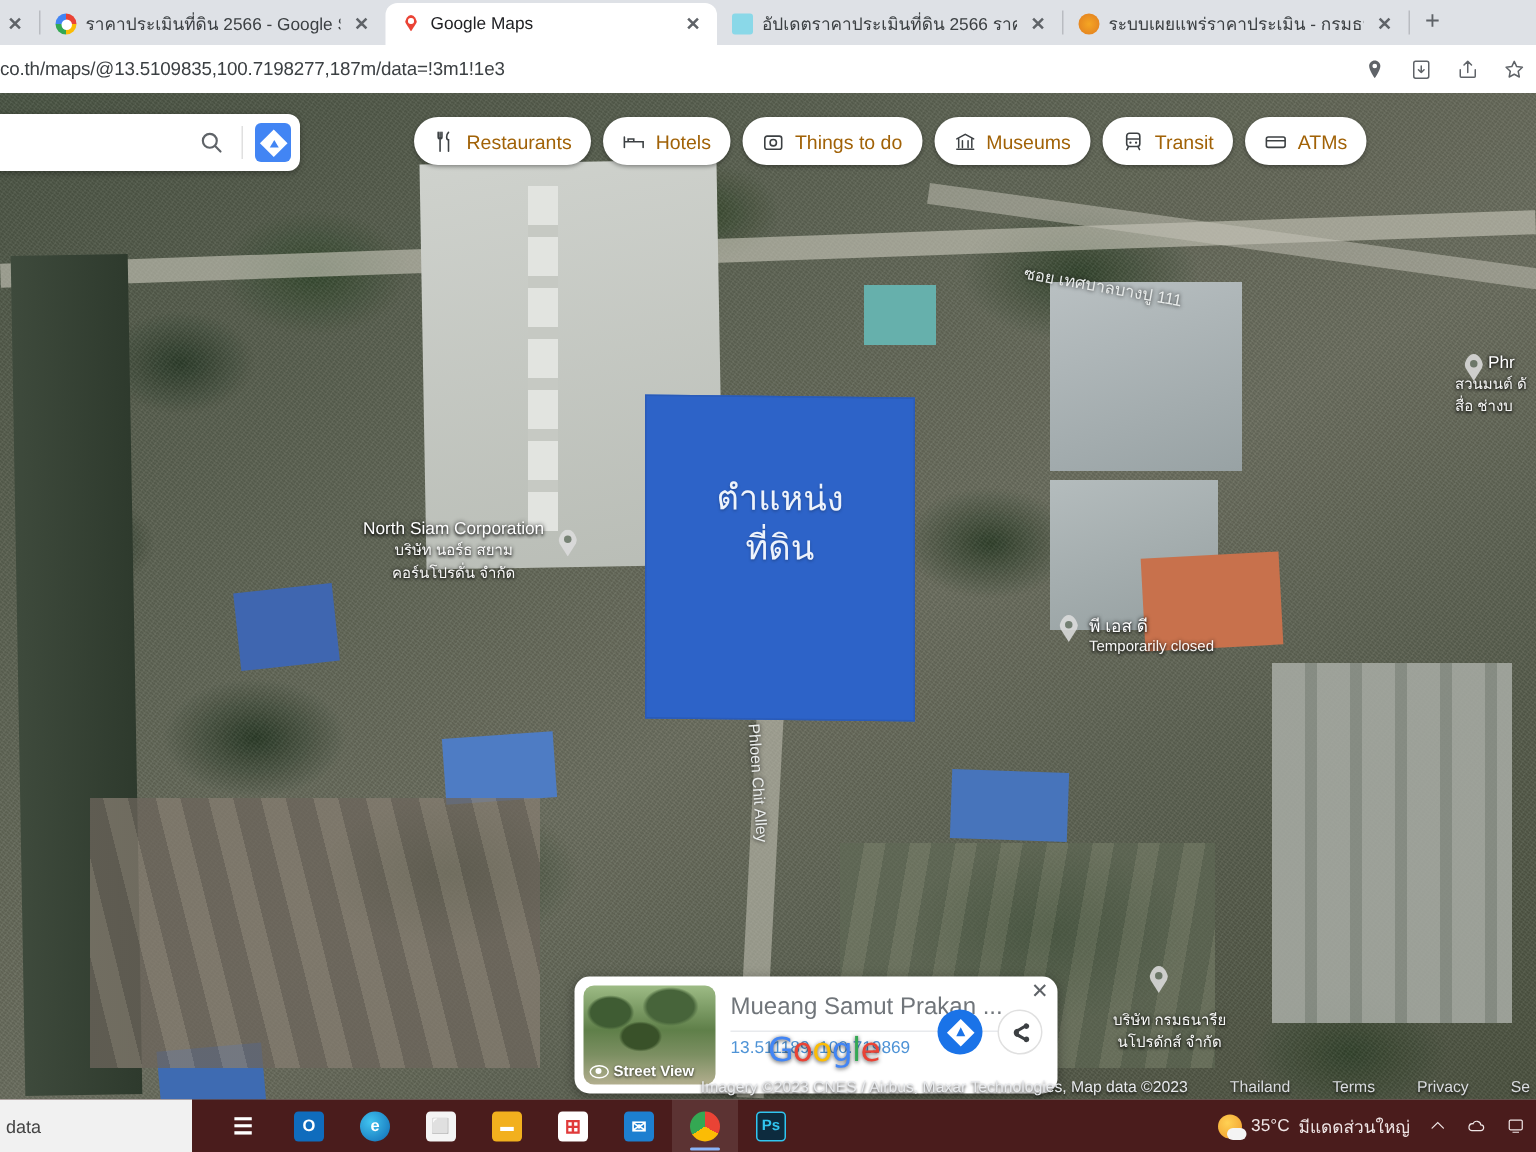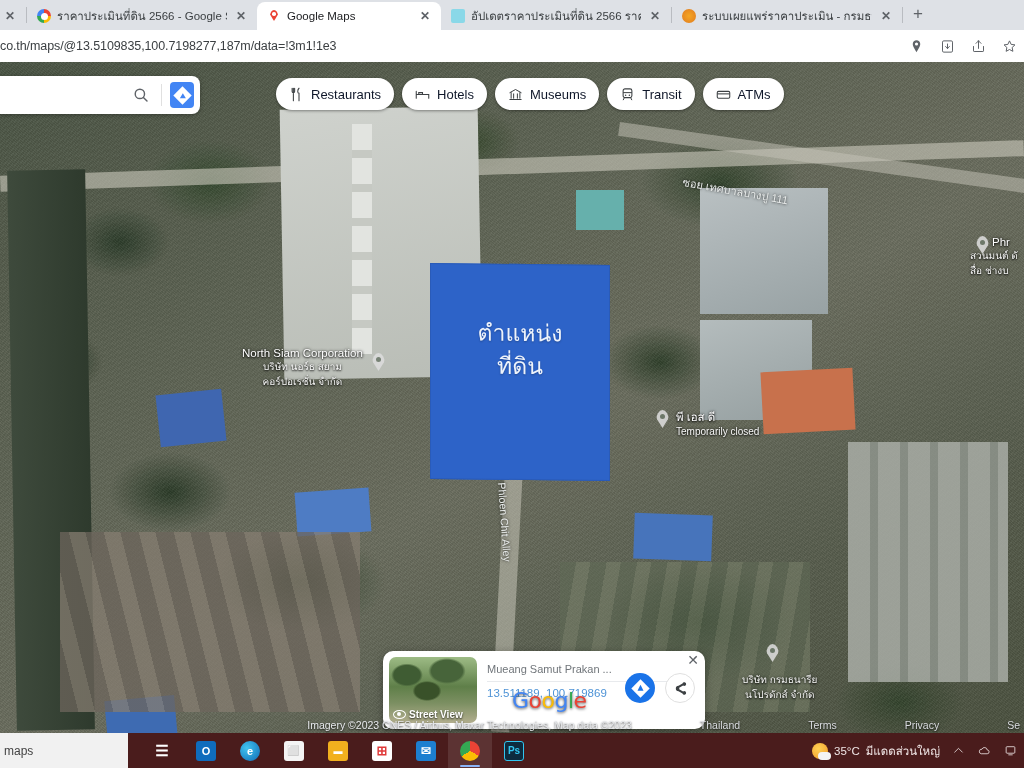--- a/index.html
+++ b/index.html
@@ -156,21 +156,21 @@
 
   .chips {
     position: absolute; top: 16px; left: 276px;
     display: flex; align-items: center; gap: 8px;
   }
   .chip {
     height: 32px; padding: 0 13px;
     background: #fff; border-radius: 17px;
     box-shadow: 0 1px 3px rgba(0,0,0,.4);
     display: flex; align-items: center; gap: 7px;
-    font-size: 13px; color: #0f172a; white-space: nowrap;
+    font-size: 13px; color: #a16207; white-space: nowrap;
     cursor: pointer;
   }
   .chip svg { width: 15px; height: 15px; flex: none; }
 
   
   .landpoly {
     position: absolute;
     left: 430px; top: 202px; width: 180px; height: 216px;
     background: #2d63c8;
     border: 1px solid #2a5bb8;
@@ -233,21 +233,21 @@
   .sv-badge .oval {
     width: 13px; height: 9px; border: 1.6px solid #fff; border-radius: 50%;
     position: relative;
   }
   .sv-badge .oval::after {
     content: ""; position: absolute; left: 3px; top: 1.2px; width: 4px; height: 4px;
     border-radius: 50%; background: #fff;
   }
   .ic-body { flex: 1; padding: 4px 0 0 10px; position: relative; min-width: 0; }
   .ic-title { font-size: 13.5px; color: #202124; font-weight: 400; }
-  .ic-sub { font-size: 11px; color: #70757a; margin-top: 2px; white-space: nowrap; overflow: hidden; }
+  .ic-sub { font-size: 16px; color: #70757a; margin-top: 2px; white-space: nowrap; overflow: hidden; }
   .ic-rule { height: 1px; background: #e8eaed; margin: 6px 0 5px 0; width: 200px; }
   .ic-coords { font-size: 11.5px; color: #4e93d6; }
   .ic-actions { position: absolute; right: 4px; top: 16px; display: flex; align-items: center; gap: 10px; }
   .ic-dir {
     width: 30px; height: 30px; border-radius: 50%; background: #1a73e8;
     display: flex; align-items: center; justify-content: center; cursor: pointer;
   }
   .ic-dir .dm { width: 13px; height: 13px; background: #fff; transform: rotate(45deg); }
   .ic-dir .dm::after {
     content: ""; display: block; width: 0; height: 0; margin: 3.4px 0 0 2.6px;
@@ -278,21 +278,21 @@
   .gmaps-logo span:nth-child(5){color:#34a853}
   .gmaps-logo span:nth-child(6){color:#ea4335}
 
   .attrib {
     position: absolute; right: 0; bottom: 2px;
     display: flex; align-items: center; gap: 28px;
     font-size: 10.5px; color: #e8eaed;
     text-shadow: 0 1px 2px rgba(0,0,0,.8);
     padding-right: 4px;
   }
-  .attrib .lnk { color: #dadce0; cursor: pointer; margin-left: 40px; }
+  .attrib .lnk { color: #dadce0; cursor: pointer; }
 
   
   .taskbar {
     position: absolute; left: 0; bottom: 0; width: 1024px; height: 35px;
     background: #4a1c1c;
     display: flex; align-items: center;
   }
   .tb-search {
     width: 128px; height: 35px; background: #f1f1f1;
     display: flex; align-items: center; padding-left: 4px;
@@ -324,21 +324,21 @@
   <div class="tabstrip">
     <div class="tab partial">
       <span class="tab-close">✕</span>
     </div>
     <div class="tab-sep"></div>
     <div class="tab">
       <span class="tab-fav fav-google"></span>
       <span class="tab-title">ราคาประเมินที่ดิน 2566 - Google Se</span>
       <span class="tab-close">✕</span>
     </div>
-    <div class="tab active" style="width:184px;">
+    <div class="tab active" style="width:221px;">
       <span class="tab-fav fav-gmaps"></span>
       <span class="tab-title" style="flex:1">Google Maps</span>
       <span class="tab-close">✕</span>
     </div>
     <div class="tab">
       <span class="tab-fav fav-doc"></span>
       <span class="tab-title">อัปเดตราคาประเมินที่ดิน 2566 ราคาที่</span>
       <span class="tab-close">✕</span>
     </div>
     <div class="tab-sep"></div>
@@ -425,20 +425,27 @@
         <span>Restaurants</span>
       </div>
       <div class="chip">
         <svg viewBox="0 0 24 24">
             <path d="M2 18V7M2 12h20v6M6 12V9h6v3" stroke="#3c4043" stroke-width="1.7" fill="none" stroke-linecap="round"></path>
           </svg>
         <span>Hotels</span>
       </div>
       <div class="chip">
         <svg viewBox="0 0 24 24">
+            <rect x="3" y="6" width="18" height="14" rx="2.5" fill="none" stroke="#3c4043" stroke-width="1.7"></rect>
+            <circle cx="12" cy="13" r="3.4" fill="none" stroke="#3c4043" stroke-width="1.7"></circle>
+          </svg>
+        <span>Things to do</span>
+      </div>
+      <div class="chip">
+        <svg viewBox="0 0 24 24">
             <path d="M3 9l9-5 9 5M5 9v9M19 9v9M3 20h18M9 11v7M15 11v7" stroke="#3c4043" stroke-width="1.6" fill="none" stroke-linecap="round"></path>
           </svg>
         <span>Museums</span>
       </div>
       <div class="chip">
         <svg viewBox="0 0 24 24">
             <rect x="5" y="3" width="14" height="14" rx="3" fill="none" stroke="#3c4043" stroke-width="1.7"></rect>
             <circle cx="9" cy="13" r="1.2" fill="#3c4043"></circle>
             <circle cx="15" cy="13" r="1.2" fill="#3c4043"></circle>
             <path d="M5 9h14M7 17l-2 4M17 17l2 4" stroke="#3c4043" stroke-width="1.6"></path>
@@ -460,25 +467,25 @@
         <div>ที่ดิน</div>
       </div>
     </div>
 
     <div class="streetlabel" style="left:682px;top:120px;transform:rotate(10deg);">ซอย เทศบาลบางปู 111</div>
     <div class="streetlabel" style="left:508px;top:420px;transform:rotate(86deg);transform-origin:left top;font-size:10.5px;">Phloen Chit Alley</div>
 
     <div class="poi" style="left:242px;top:285px;">
       <div class="l1">North Siam Corporation</div>
       <div class="l2" style="text-align:center;">บริษัท นอร์ธ สยาม</div>
-      <div class="l2" style="text-align:center;">คอร์ปอเรชั่น จำกัด</div>
+      <div class="l2" style="text-align:center;">คอร์นโปรดั่น จำกัด</div>
       <div class="poi-pin" style="left:130px;top:6px;"></div>
     </div>
 
-    <div class="poi" style="left:676px;top:346px;">
+    <div class="poi" style="left:726px;top:346px;">
       <div class="l1">พี เอส ดี</div>
       <div class="l2">Temporarily closed</div>
       <div class="poi-pin" style="left:-20px;top:2px;"></div>
     </div>
 
     <div class="poi" style="left:742px;top:610px;text-align:center;">
       <div class="l2">บริษัท กรมธนารีย</div>
       <div class="l2">นโปรดักส์ จำกัด</div>
       <div class="poi-pin" style="left:24px;top:-28px;"></div>
     </div>
@@ -524,21 +531,21 @@
       <span>Imagery ©2023 CNES / Airbus, Maxar Technologies, Map data ©2023</span>
       <span class="lnk">Thailand</span>
       <span class="lnk">Terms</span>
       <span class="lnk">Privacy</span>
       <span class="lnk">Se</span>
     </div>
   </div>
 
   <div class="taskbar">
     <div class="tb-search">
-      <span>maps</span>
+      <span>data</span>
     </div>
     <div class="tb-icons">
       <div class="tb-ico">
         <span class="sq" style="background:transparent;color:#fff;font-size:15px;">☰</span>
       </div>
       <div class="tb-ico">
         <span class="sq" style="background:#0f6cbd;">O</span>
       </div>
       <div class="tb-ico">
         <span class="sq" style="background:radial-gradient(circle at 35% 35%,#41c4f0,#0f6ab4);border-radius:50%;">e</span>

